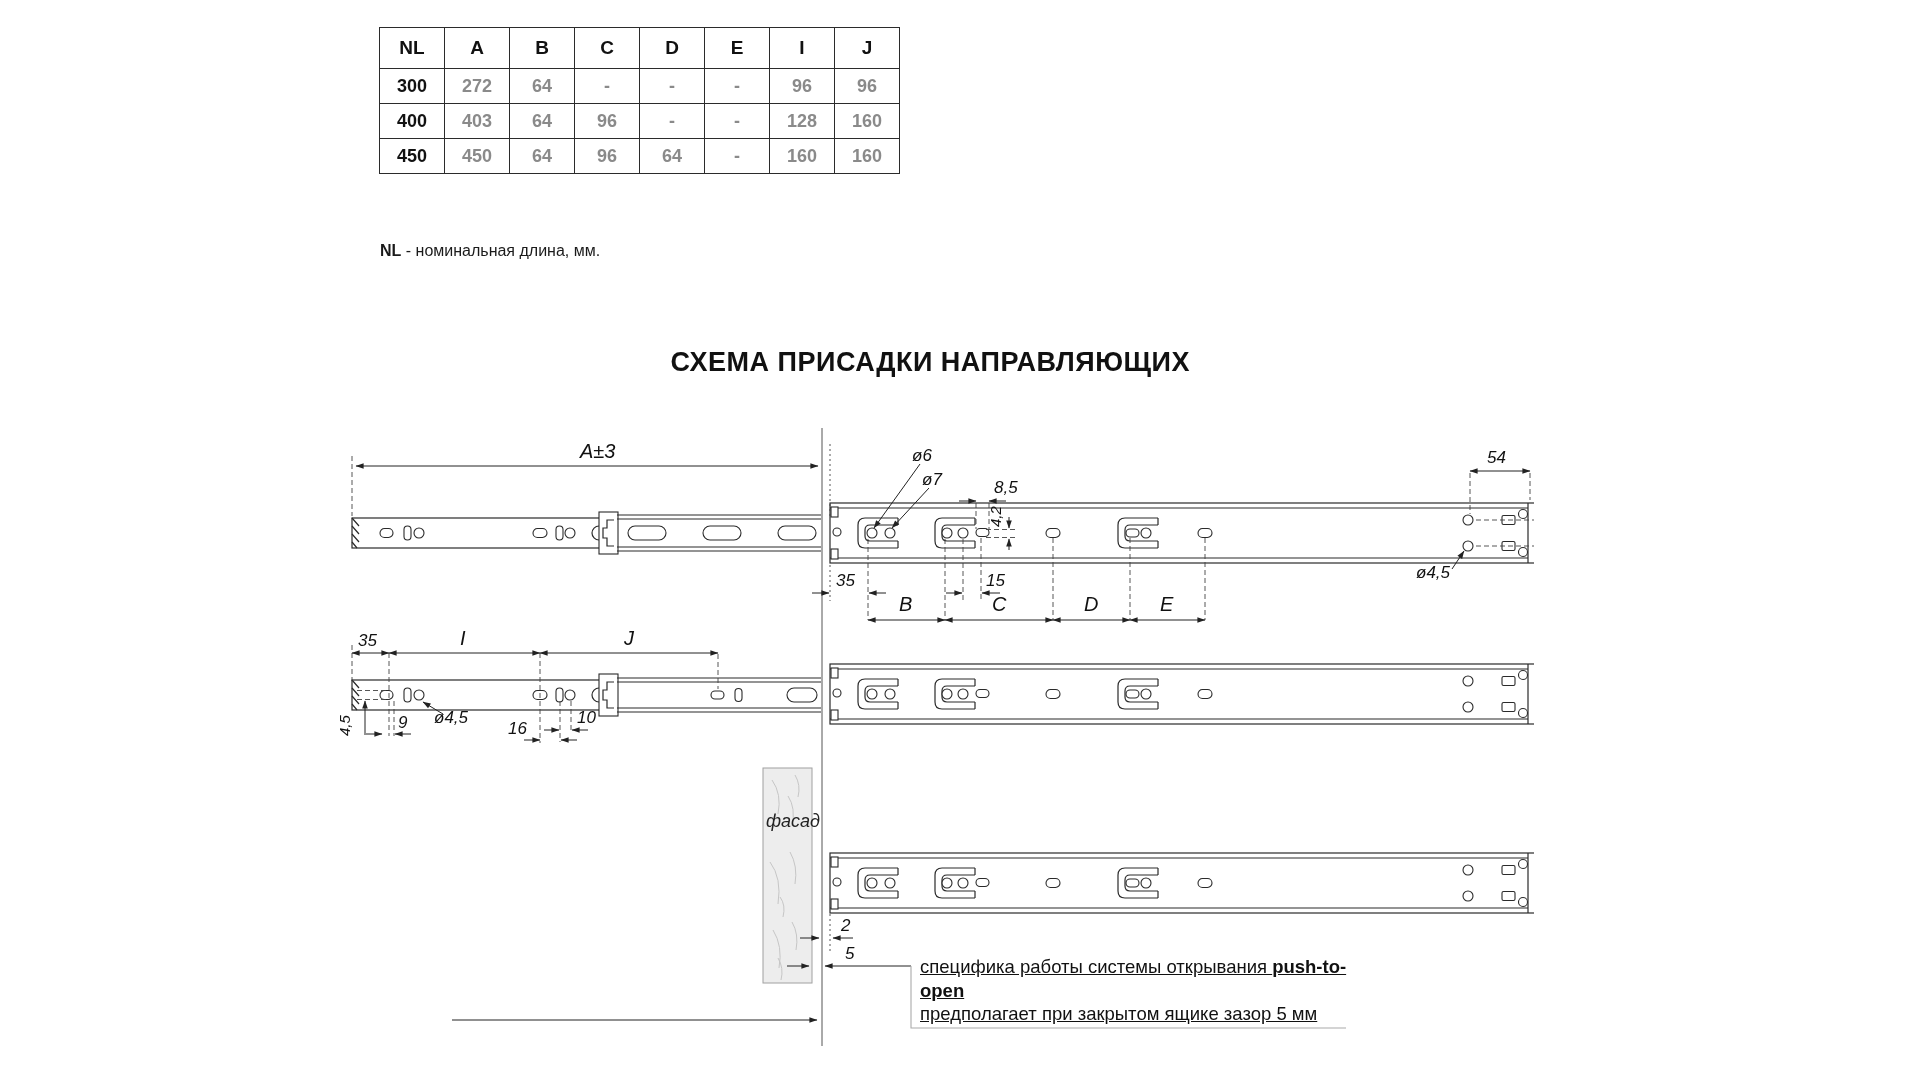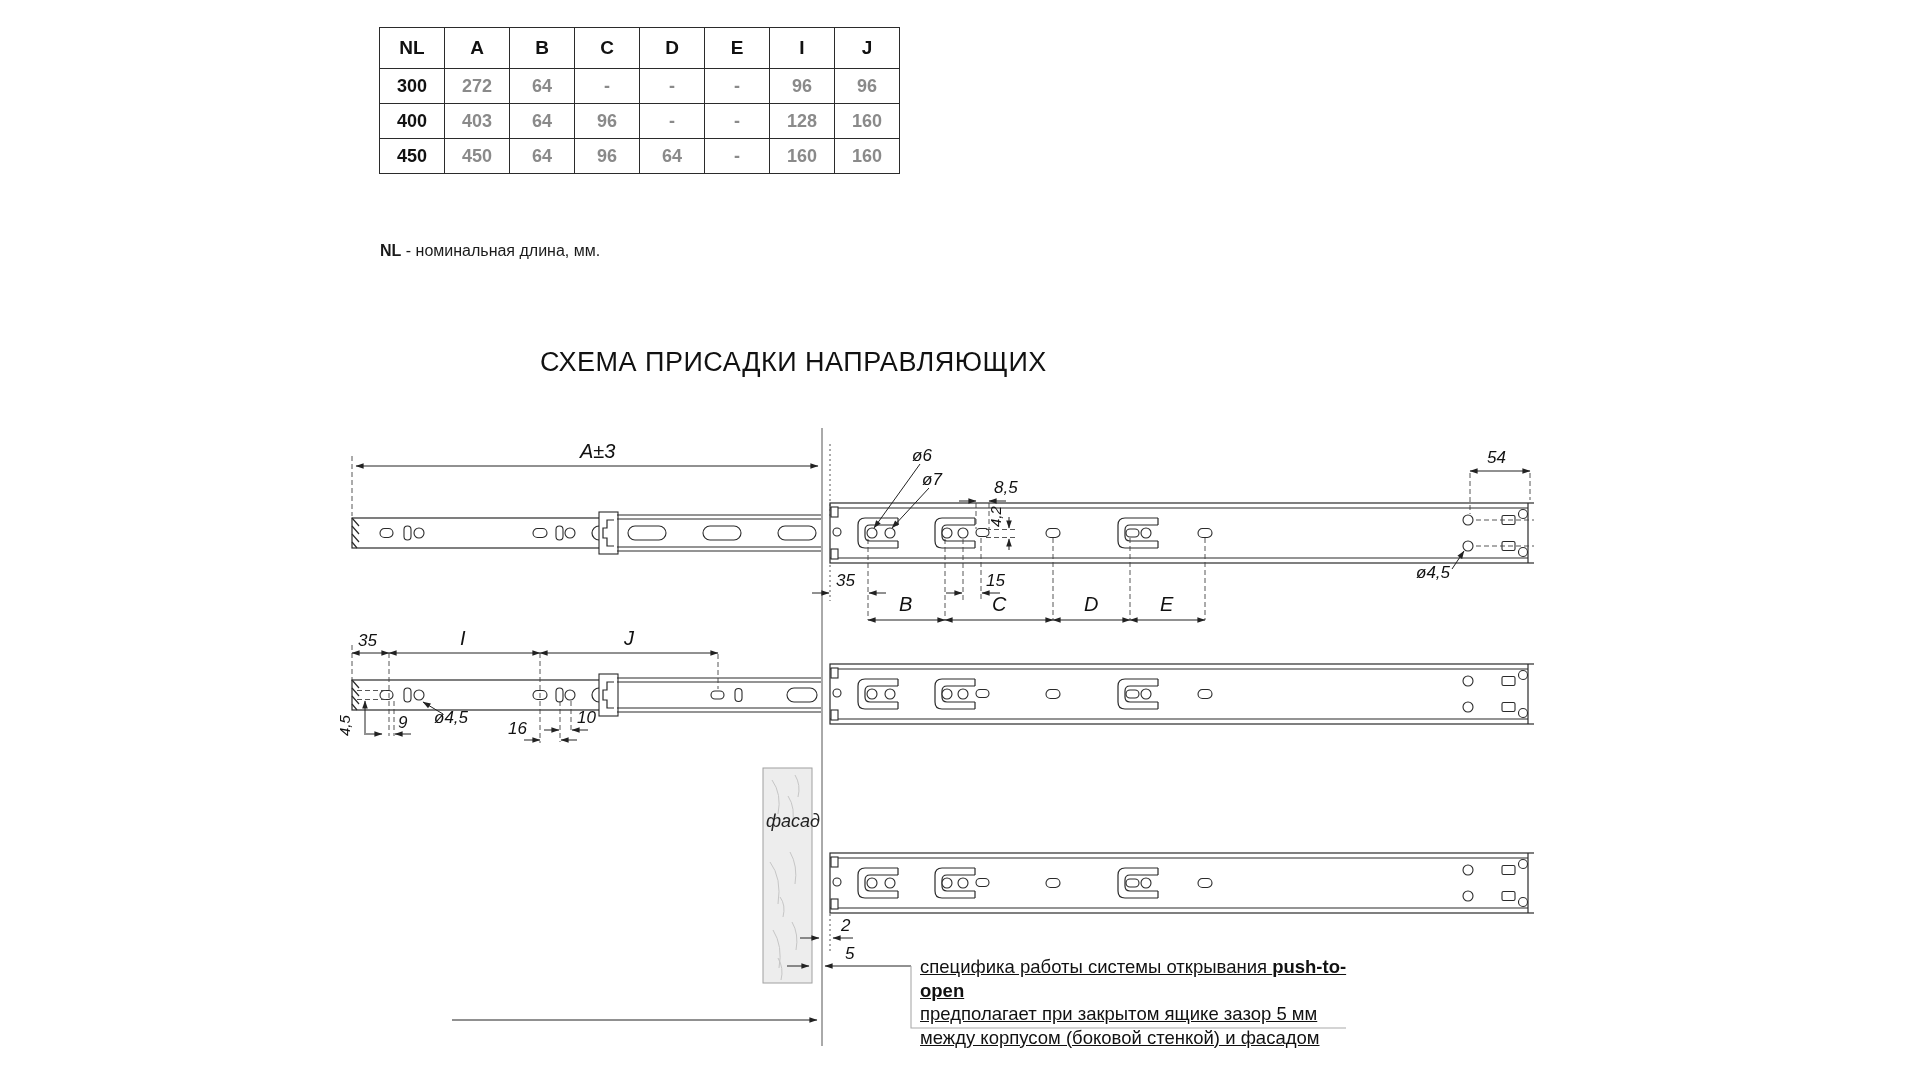--- a/index.html
+++ b/index.html
@@ -7,22 +7,22 @@
          font-family:"Liberation Sans",sans-serif;color:#1a1a1a;}
   
   #dim-table{position:absolute;left:379px;top:27px;border-collapse:collapse;table-layout:fixed;}
   #dim-table th,#dim-table td{border:1px solid #2b2b2b;width:62px;text-align:center;vertical-align:middle;
       font-family:"Liberation Sans",sans-serif;}
   #dim-table th{height:38px;font-size:19px;font-weight:bold;color:#111;}
   #dim-table td{height:32px;font-size:18px;font-weight:bold;color:#8a8a8a;}
   #dim-table td.rowhead{color:#111;}
   #tbl-caption{position:absolute;left:380px;top:242px;font-size:16px;color:#1a1a1a;}
   #tbl-caption b{font-weight:bold;}
-  #main-title{position:absolute;left:540px;top:347px;width:650px;text-align:left;
-      font-size:27px;font-weight:normal;letter-spacing:0.5px;color:#111;}
+  #main-title{position:absolute;left:540px;top:347px;width:650px;text-align:right;
+      font-size:27px;font-weight:bold;letter-spacing:0.5px;color:#111;}
   
   #diag{position:absolute;left:0;top:0;}
   .rail{stroke:#2a2a2a;stroke-width:1.2;fill:#fff;}
   .rl{stroke:#2a2a2a;stroke-width:1.2;fill:none;}
   .hole{stroke:#2a2a2a;stroke-width:1.1;fill:#fff;}
   .dim{stroke:#222;stroke-width:1;fill:none;}
   .dash{stroke:#444;stroke-width:0.9;fill:none;stroke-dasharray:5 3;}
   .dot{stroke:#444;stroke-width:0.9;fill:none;stroke-dasharray:2 3;}
   .gray{stroke:#aaa;stroke-width:1.1;fill:none;}
   .fedge{stroke:#555;stroke-width:1;}
@@ -306,15 +306,14 @@
       <text class="dt" x="845" y="959">5</text>
       <path class="gray" d="M911,966 V1028 H1346"></path>
 
       <line class="dim" x1="452" y1="1020" x2="817" y2="1020" marker-end="url(#mE)"></line>
     </g>
   </svg>
 
   <div id="note-right" class="note">
     <span>специфика работы системы открывания </span><b>push-to-open</b><br>
     <span>предполагает при закрытом ящике зазор 5 мм</span><br>
-    <span>между корпусом (боковой стенкой) и фасадом</span>
   </div>
 </div>
 
 </body></html>

